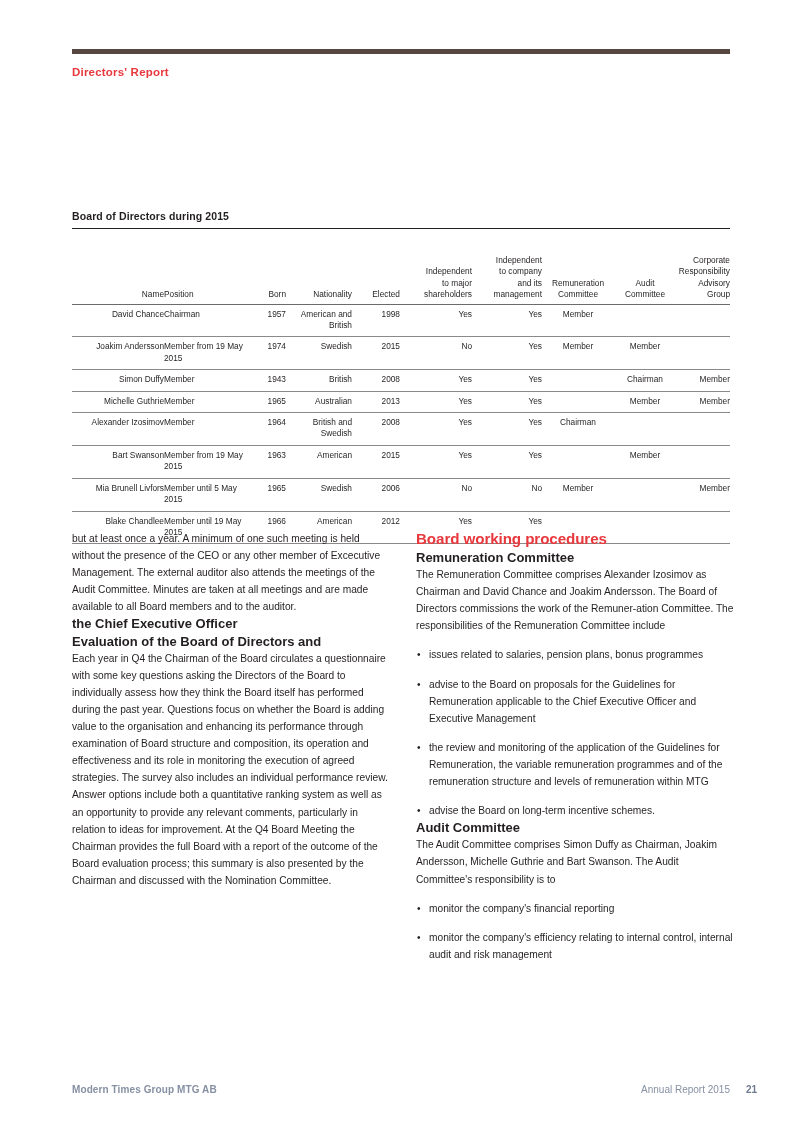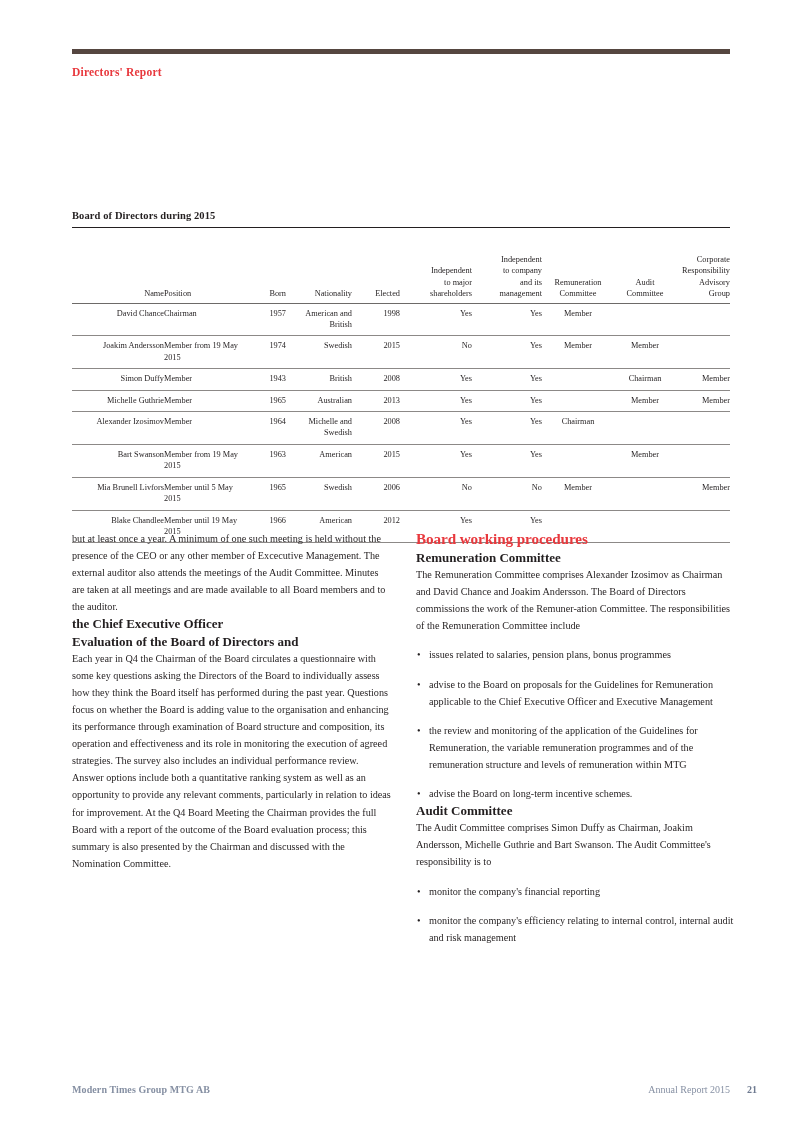--- a/index.html
+++ b/index.html
@@ -14,21 +14,20 @@
     font-family: "Liberation Sans", sans-serif;
     color: #231f20;
     -webkit-font-smoothing: antialiased;
   }
   .page {
     position: absolute;
     left: 0; top: 0;
     width: 800px;
     height: 1131px;
     overflow: hidden;
-    font-family: Liberation Serif, serif;
   }
 
   
   .header-rule {
     position: absolute;
     left: 72px;
     top: 49px;
     width: 658px;
     height: 5px;
     background: #554640;
@@ -311,21 +310,21 @@
             <td class="c-ind1">Yes</td>
             <td class="c-ind2">Yes</td>
             <td class="c-remun"></td>
             <td class="c-audit">Member</td>
             <td class="c-crag">Member</td>
           </tr>
           <tr>
             <td class="c-name">Alexander Izosimov</td>
             <td class="c-pos">Member</td>
             <td class="c-born">1964</td>
-            <td class="c-nat">Michelle and Swedish</td>
+            <td class="c-nat">British and Swedish</td>
             <td class="c-elected">2008</td>
             <td class="c-ind1">Yes</td>
             <td class="c-ind2">Yes</td>
             <td class="c-remun">Chairman</td>
             <td class="c-audit"></td>
             <td class="c-crag"></td>
           </tr>
           <tr>
             <td class="c-name">Bart Swanson</td>
             <td class="c-pos">Member from 19 May 2015</td>

